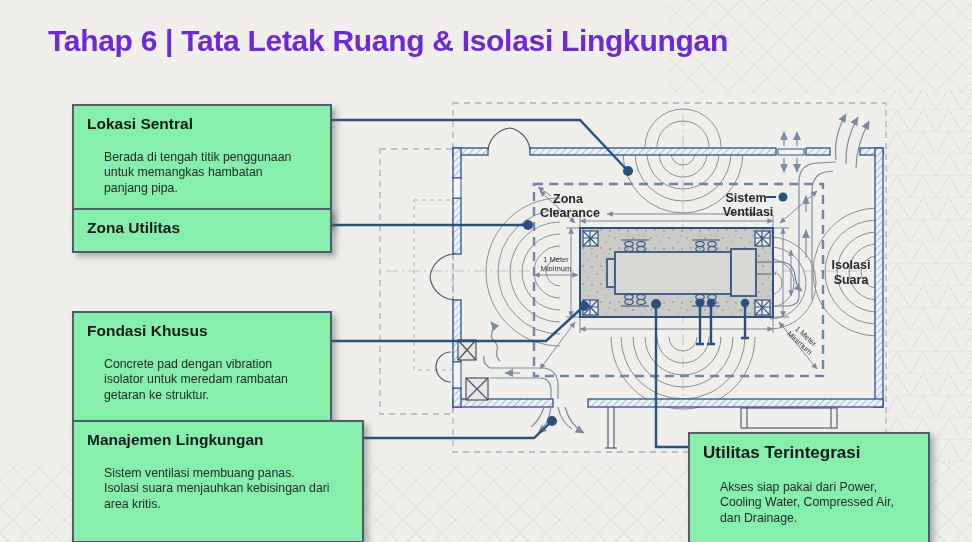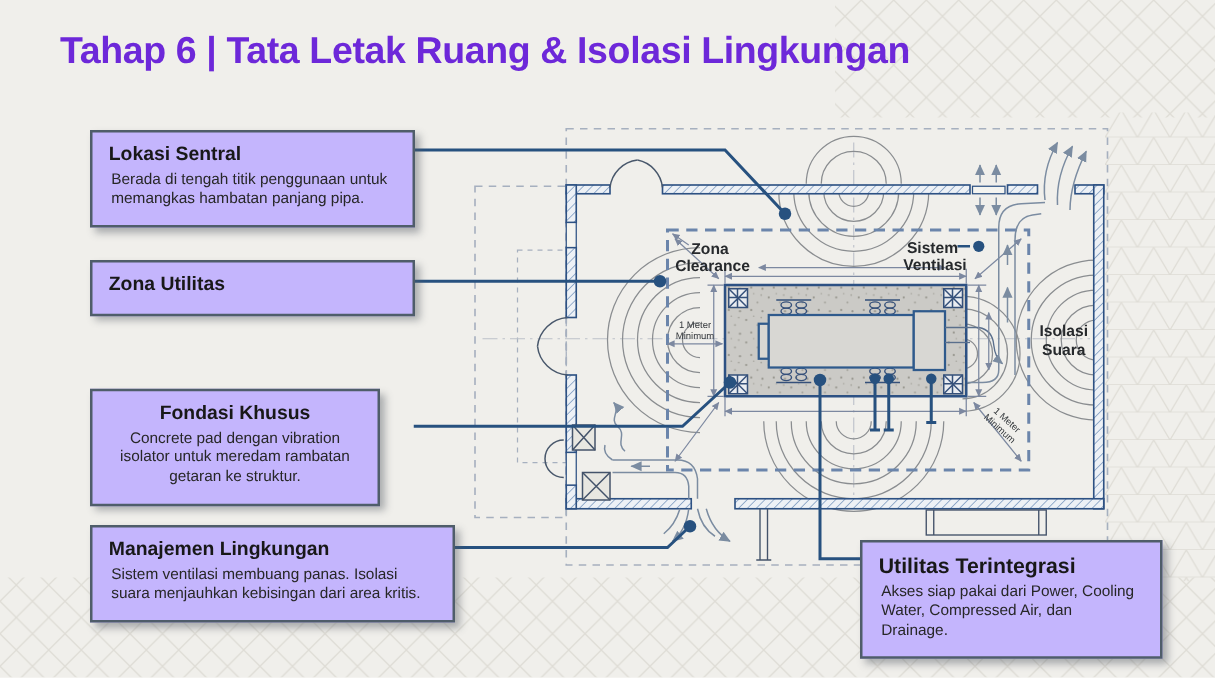--- a/index.html
+++ b/index.html
@@ -1,27 +1,27 @@
 <!DOCTYPE html>
 <html><head>
 <meta charset="utf-8">
 <style>
   html,body{margin:0;padding:0;}
   .slide{position:relative;width:972px;height:542px;background:#f0efeb;overflow:hidden;
          font-family:"Liberation Sans",sans-serif;}
   .plan-svg{position:absolute;left:0;top:0;}
   .title{position:absolute;left:48px;top:24px;width:880px;font-size:30px;font-weight:700;
          letter-spacing:-0.3px;color:#6d28d9;}
-  .callout{position:absolute;background:#c4b5fd;border:2px solid #4f5d6a;
+  .callout{position:absolute;background:#86efac;border:2px solid #4f5d6a;
            box-shadow:4px 4px 6px rgba(85,92,100,.45);padding:9px 13px 11px 13px;box-sizing:border-box;}
   .callout h3{margin:0 0 3px 0;font-size:15.5px;line-height:1.15;color:#181818;}
-  .callout p{margin:2px;font-size:12.3px;line-height:1.27;color:#272727;}
+  .callout p{margin:17px;font-size:12.3px;line-height:1.27;color:#272727;}
   .co1{left:72px;top:104px;width:260px;}
   .co2{left:72px;top:208px;width:260px;}
-  .co3{left:72px;top:311px;width:232px;text-align:center;}
+  .co3{left:72px;top:311px;width:260px;}
   .co4{left:72px;top:420px;width:292px;}
   .co5{left:688px;top:432px;width:242px;}
   .co5 h3{font-size:17px;}
   text{font-family:"Liberation Sans",sans-serif;}
   .dlab{font-size:12.5px;font-weight:bold;fill:#26292c;}
   .dsmall{font-size:7.6px;fill:#33373b;}
 </style>
 </head>
 <body>
 

